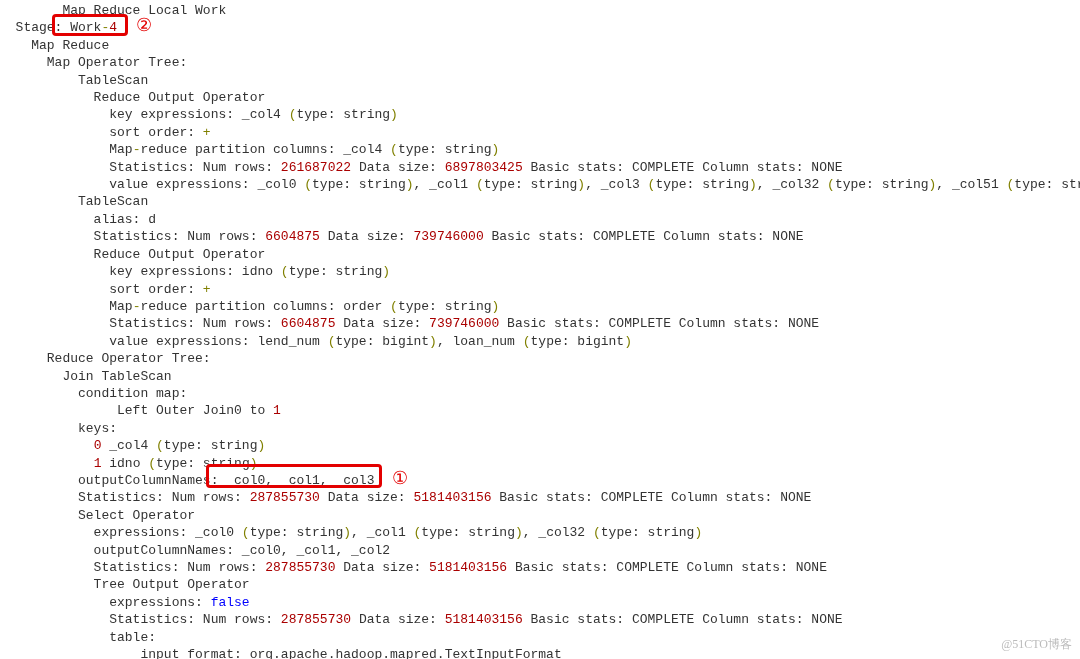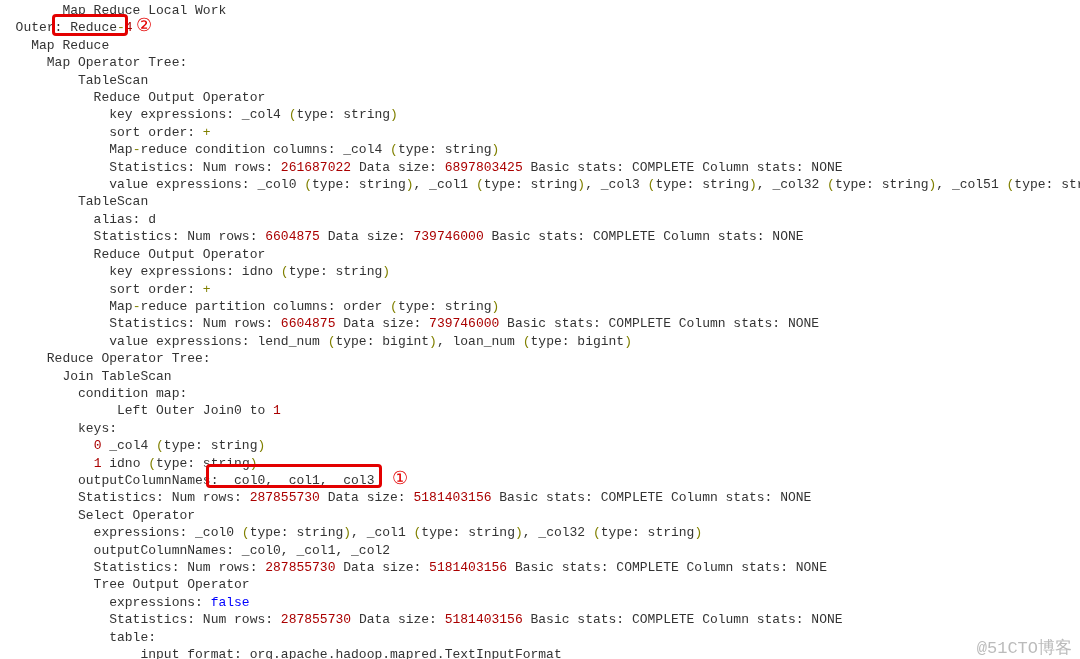--- a/index.html
+++ b/index.html
@@ -34,38 +34,38 @@
   .hl-label {
     position: absolute;
     color: #e30000;
     font-family: Arial, sans-serif;
     font-size: 18px;
     font-weight: normal;
   }
   .watermark {
     position: absolute;
     right: 8px;
-    bottom: 0;
+    bottom: 6px;
     color: #bbbbbb;
-    font-family: Liberation Mono, monospace;
-    font-size: 17px;
+    font-family: Liberation Serif, serif;
+    font-size: 12px;
   }
 </style>
 </head>
 <body>
 
 <pre class="code"><span>        Map Reduce Local Work</span>
-<span><span>  Outer: </span><span>Reduce</span><span class="op">-</span><span class="num">4</span></span>
+<span><span>  Stage: </span><span>Work</span><span class="op">-</span><span class="num">4</span></span>
 <span>    Map Reduce</span>
 <span>      Map Operator Tree:</span>
 <span>          TableScan</span>
 <span>            Reduce Output Operator</span>
 <span><span>              key expressions: _col4 </span><span class="par">(</span><span>type: string</span><span class="par">)</span></span>
 <span><span>              sort order: </span><span class="op">+</span></span>
-<span><span>              Map</span><span class="op">-</span><span>reduce condition columns: _col4 </span><span class="par">(</span><span>type: string</span><span class="par">)</span></span>
+<span><span>              Map</span><span class="op">-</span><span>reduce partition columns: _col4 </span><span class="par">(</span><span>type: string</span><span class="par">)</span></span>
 <span><span>              Statistics: Num rows: </span><span class="num">261687022</span><span> Data size: </span><span class="num">6897803425</span><span> Basic stats: COMPLETE Column stats: NONE</span></span>
 <span><span>              value expressions: _col0 </span><span class="par">(</span><span>type: string</span><span class="par">)</span><span>, _col1 </span><span class="par">(</span><span>type: string</span><span class="par">)</span><span>, _col3 </span><span class="par">(</span><span>type: string</span><span class="par">)</span><span>, _col32 </span><span class="par">(</span><span>type: string</span><span class="par">)</span><span>, _col51 </span><span class="par">(</span><span>type: string</span></span>
 <span>          TableScan</span>
 <span>            alias: d</span>
 <span><span>            Statistics: Num rows: </span><span class="num">6604875</span><span> Data size: </span><span class="num">739746000</span><span> Basic stats: COMPLETE Column stats: NONE</span></span>
 <span>            Reduce Output Operator</span>
 <span><span>              key expressions: idno </span><span class="par">(</span><span>type: string</span><span class="par">)</span></span>
 <span><span>              sort order: </span><span class="op">+</span></span>
 <span><span>              Map</span><span class="op">-</span><span>reduce partition columns: order </span><span class="par">(</span><span>type: string</span><span class="par">)</span></span>
 <span><span>              Statistics: Num rows: </span><span class="num">6604875</span><span> Data size: </span><span class="num">739746000</span><span> Basic stats: COMPLETE Column stats: NONE</span></span>

